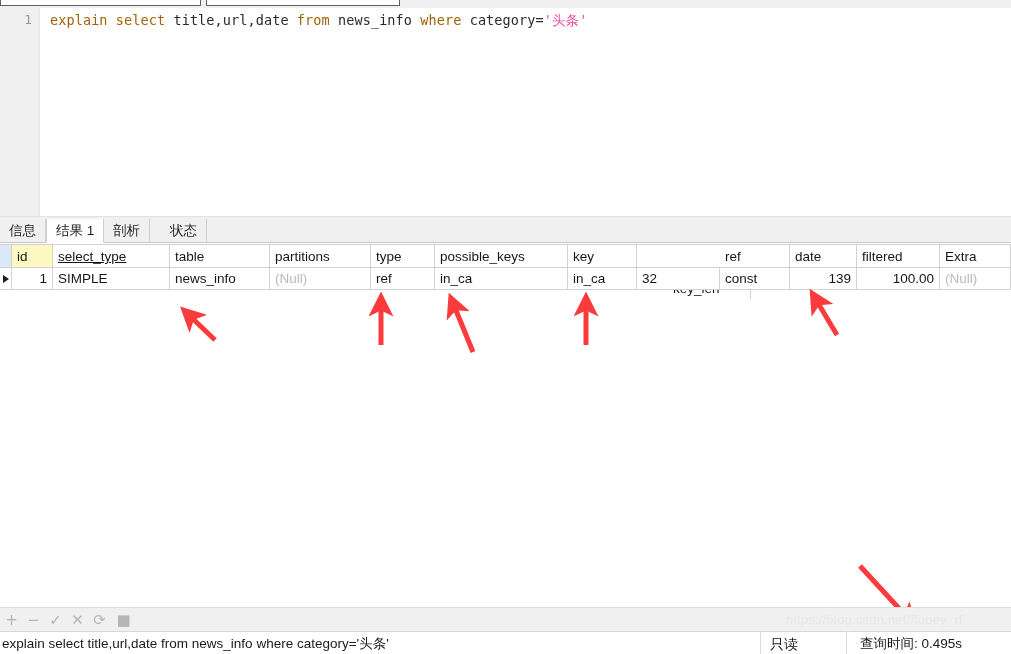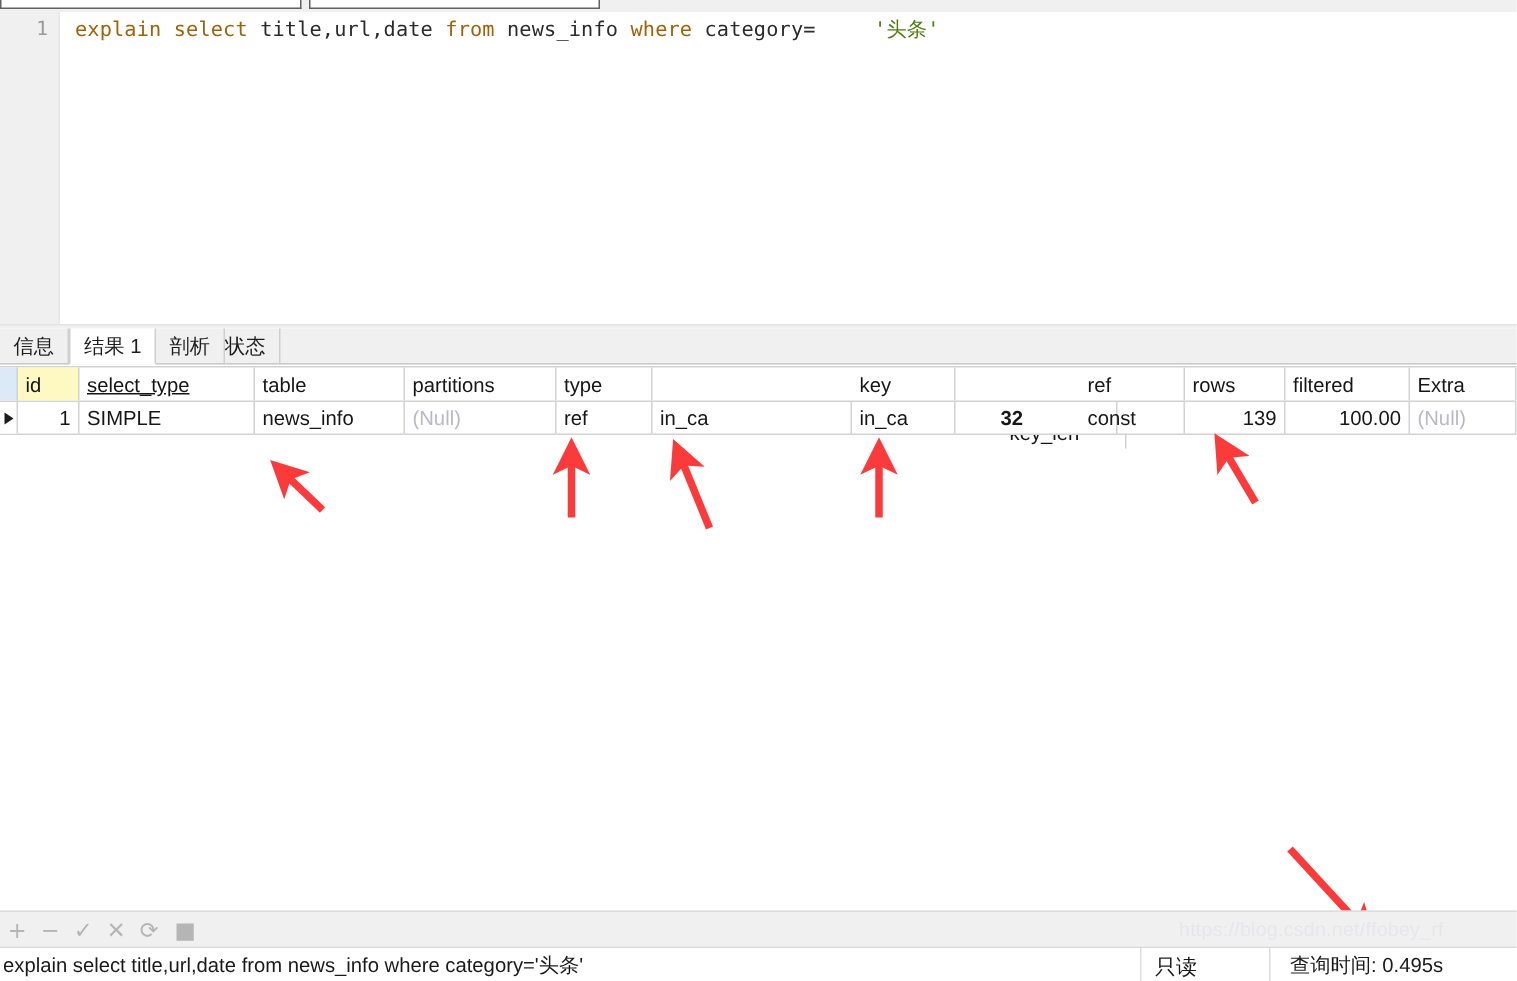--- a/index.html
+++ b/index.html
@@ -65,21 +65,21 @@
     position: absolute;
     left: 50px; top: 3px;
     line-height: 18px;
     white-space: pre;
     font-family: "DejaVu Sans Mono", "Liberation Mono", monospace;
     font-size: 13.5px;
     letter-spacing: 0.1px;
   }
   .kw   { color: #a16207; }
   .ident{ color: #2b2b2b; }
-  .str  { color: #4d7c0f; margin-left: 39px; }
+  .str  { color: #ec4899; }
   .punc { color: #2b2b2b; }
 
   
   .splitter {
     position: absolute;
     left: 0; top: 216px;
     width: 1011px; height: 3px;
     background: #f0f0f0;
     border-top: 1px solid #e3e3e3;
     box-sizing: border-box;
@@ -272,51 +272,52 @@
 </div>
 
 <div class="splitter"></div>
 
 <div class="tabbar">
   <div class="tabbar-fill"></div>
   <div id="tabs-host">
       <div class="tab" style="left: 0px;">信息</div>
       <div class="tab active" style="left: 46px;">结果 1</div>
       <div class="tab" style="left: 104px;">剖析</div>
-      <div class="tab" style="left: 141px;">状态</div>
+      <div class="tab" style="left: 161px;">状态</div>
     </div>
 </div>
 
 <div class="grid">
   <div class="grid-row grid-head" id="grid-head">
     <div class="rowmarker-col head"></div>
   <div class="cell sel-head" style="left: 12px; width: 41px;">id</div>
       <div class="cell" style="left: 53px; width: 117px; text-decoration: underline;">select_type</div>
       <div class="cell" style="left: 170px; width: 100px;">table</div>
       <div class="cell" style="left: 270px; width: 101px;">partitions</div>
       <div class="cell" style="left: 371px; width: 64px;">type</div>
+      <div class="cell" style="left: 435px; width: 133px;">possible_keys</div>
       <div class="cell" style="left: 568px; width: 69px;">key</div>
       <div class="cell" style="left: 668px; width: 83px; margin-top: 32px;">key_len</div>
       <div class="cell" style="left: 720px; width: 70px;">ref</div>
-      <div class="cell" style="left: 790px; width: 67px;">rows</div>
+      <div class="cell" style="left: 790px; width: 67px;">date</div>
       <div class="cell" style="left: 857px; width: 83px;">filtered</div>
       <div class="cell" style="left: 940px; width: 71px;">Extra</div>
     </div>
   <div class="grid-row grid-body" id="grid-body">
     <div class="rowmarker-col">
       <span class="rowmarker"></span>
     </div>
   <div class="cell num" style="left: 12px; width: 41px;">1</div>
       <div class="cell" style="left: 53px; width: 117px;">SIMPLE</div>
       <div class="cell" style="left: 170px; width: 100px;">news_info</div>
       <div class="cell null" style="left: 270px; width: 101px;">(Null)</div>
       <div class="cell" style="left: 371px; width: 64px;">ref</div>
       <div class="cell" style="left: 435px; width: 133px;">in_ca</div>
       <div class="cell" style="left: 568px; width: 69px;">in_ca</div>
-      <div class="cell" style="left: 662px; width: 83px; font-weight: bold;">32</div>
+      <div class="cell" style="left: 637px; width: 83px;">32</div>
       <div class="cell" style="left: 720px; width: 70px;">const</div>
       <div class="cell num" style="left: 790px; width: 67px;">139</div>
       <div class="cell num" style="left: 857px; width: 83px;">100.00</div>
       <div class="cell null" style="left: 940px; width: 71px;">(Null)</div>
     </div>
 </div>
 
 <svg class="arrow-layer" id="arrow-layer" viewBox="0 0 1011 654" width="1011" height="654">
     <defs>
       <marker id="ah" markerWidth="5" markerHeight="5" refX="1.7" refY="2.5" orient="auto">

